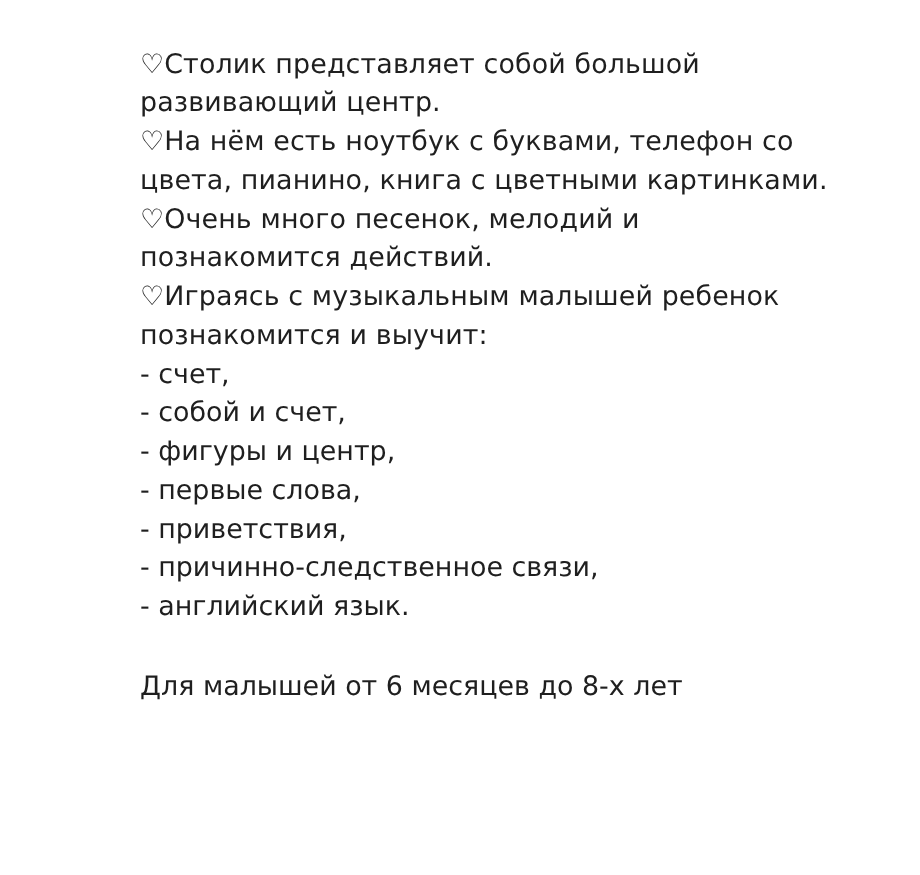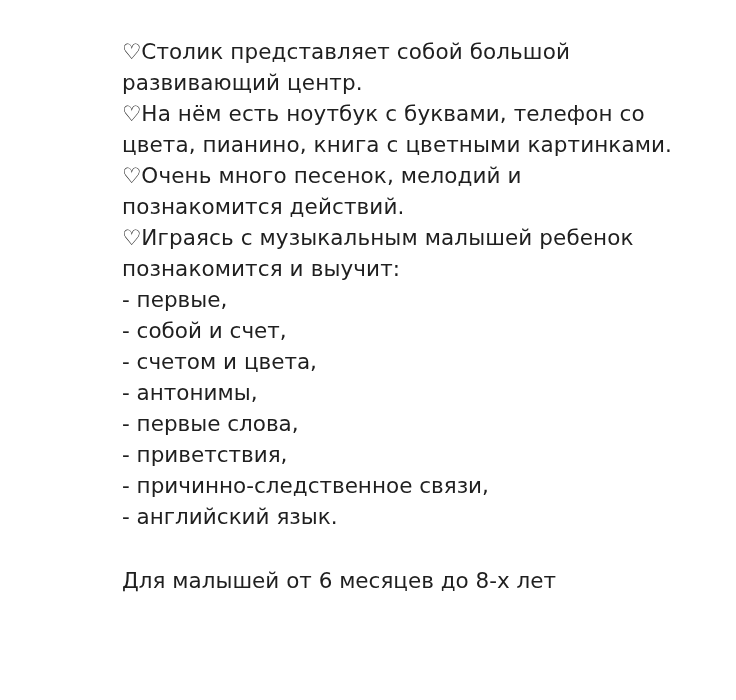--- a/index.html
+++ b/index.html
@@ -30,21 +30,21 @@
     height: 16px;
     overflow: hidden;
     color: #cfcfcf;
     font-size: 21px;
     line-height: 28px;
     white-space: nowrap;
   }
   .content {
     position: absolute;
     top: 36px;
-    left: 122px;
+    left: 112px;
     width: 560px;
   }
   .line {
     font-size: 21.5px;
     line-height: 31px;
     letter-spacing: 0.1px;
     color: #1f1f1f;
     white-space: pre-wrap;
   }
   .para {
@@ -72,24 +72,23 @@
 
   <div class="top-clip"></div>
 
   <div class="content">
 
     <p class="line para">♡Столик представляет собой большой развивающий центр.</p>
     <p class="line para">♡На нём есть ноутбук с буквами, телефон со цвета, пианино, книга с цветными картинками.</p>
     <p class="line para">♡Очень много песенок, мелодий и познакомится действий.</p>
     <p class="line para">♡Играясь с музыкальным малышей ребенок познакомится и выучит:</p>
 
-    <div class="bullet-line">- первые,</div>
+    <div class="bullet-line">- счет,</div>
     <div class="bullet-line">- собой и счет,</div>
-    <div class="bullet-line">- счетом и цвета,</div>
-    <div class="bullet-line">- антонимы,</div>
+    <div class="bullet-line">- фигуры и центр,</div>
     <div class="bullet-line">- первые слова,</div>
     <div class="bullet-line">- приветствия,</div>
     <div class="bullet-line">- причинно-следственное связи,</div>
     <div class="bullet-line">- английский язык.</div>
 
     <div class="spacer"></div>
 
     <div class="footer-line">Для малышей от 6 месяцев до 8-х лет</div>
 
   </div>

